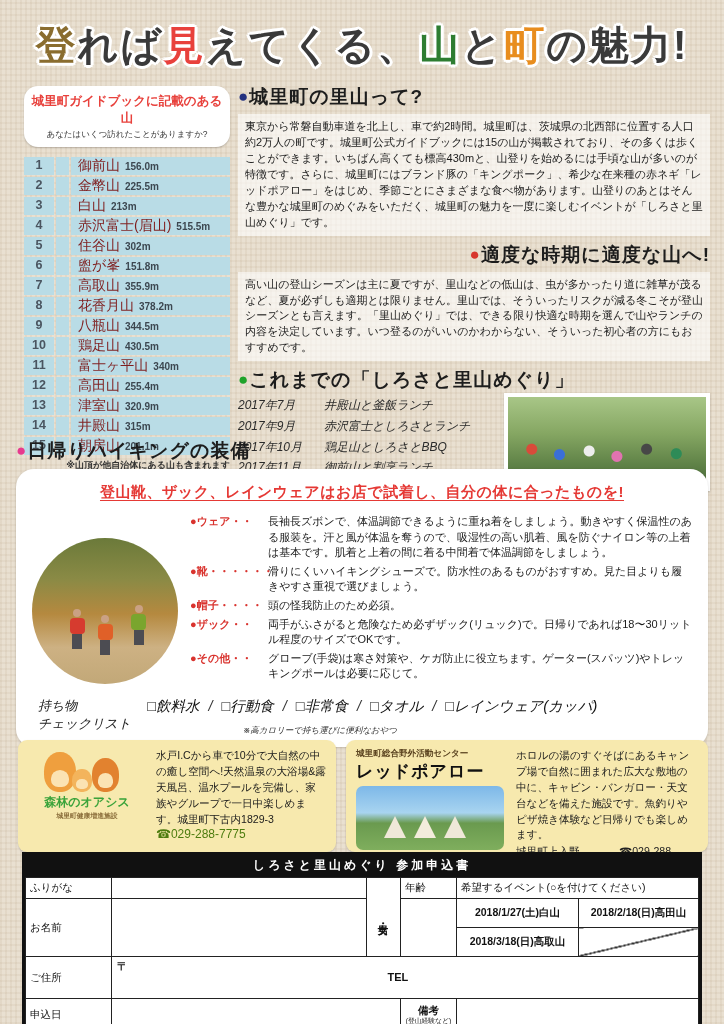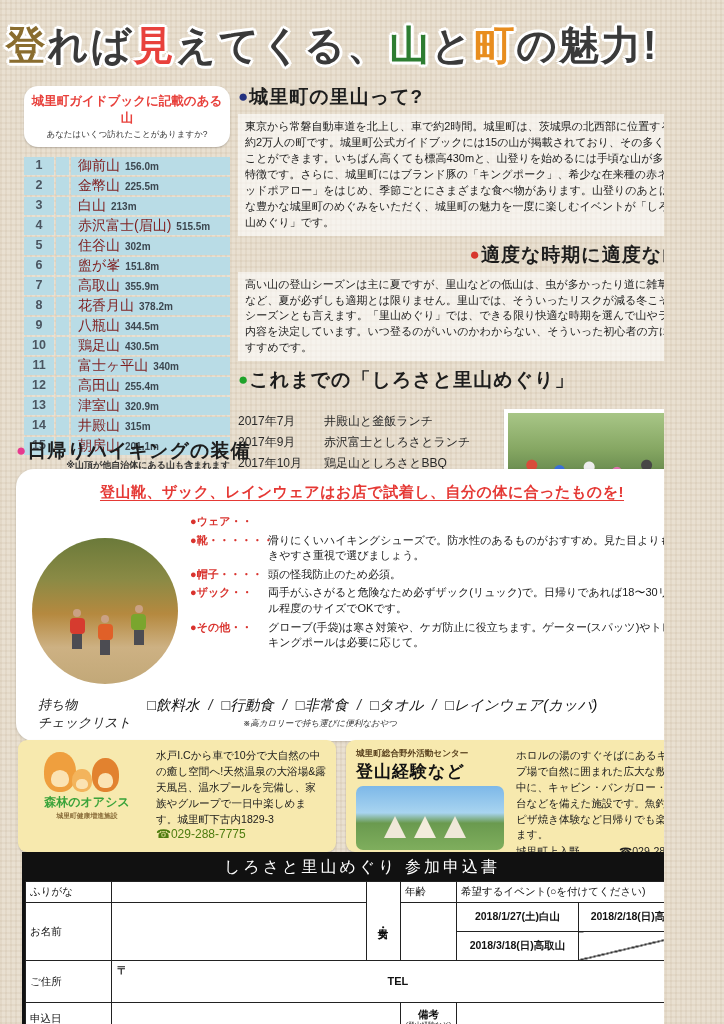--- a/index.html
+++ b/index.html
@@ -5,21 +5,21 @@
   * { margin:0; padding:0; box-sizing:border-box; }
   html,body { width:724px; height:1024px; overflow:hidden; }
   body {
     font-family:"Liberation Sans","DejaVu Sans",sans-serif;
     background-color:#e9e0d1;
     background-image:
       repeating-linear-gradient(90deg, rgba(150,118,78,.08) 0 2px, transparent 2px 5px),
       repeating-linear-gradient(0deg, rgba(150,118,78,.07) 0 2px, transparent 2px 6px);
     color:#222;
   }
-  .page { position:relative; width:664px; height:1024px; overflow:hidden; }
+  .page { position:relative; width:724px; height:1024px; overflow:hidden; }
 
   
   .title-wrap { position:absolute; top:18px; left:0; right:0; text-align:center; }
   #title-line { font-size:40px; font-weight:900; letter-spacing:2px; white-space:nowrap;
     text-shadow:-3px 0 #fff,3px 0 #fff,0 -3px #fff,0 3px #fff,-2px -2px #fff,2px -2px #fff,-2px 2px #fff,2px 2px #fff; }
 
   
   .sidebar { position:absolute; left:24px; top:86px; width:206px; }
   .bubble { background:#fff; border-radius:14px; padding:7px 6px 6px; text-align:center; position:relative;
     box-shadow:0 1px 2px rgba(0,0,0,.2); margin-bottom:10px; }
@@ -35,21 +35,21 @@
   .m-h { font-weight:bold; color:#3c4750; font-size:10px; white-space:nowrap; }
   .m-foot { font-size:9px; font-weight:bold; color:#333; text-align:right; margin-top:4px; }
 
   
   .col-right { position:absolute; left:238px; top:84px; width:472px; }
   .sec-h { font-size:19px; font-weight:bold; color:#1d1d1d; letter-spacing:1px; }
   .sec-h .sec-bullet { font-size:17px; vertical-align:1px; }
   .sec-right { text-align:right; }
   .para { background:rgba(255,255,255,.6); padding:5px 7px; font-size:11px; line-height:1.45;
     color:#1a1a1a; margin:4px 0 6px; }
-  .hist-flex { display:flex; gap:8px; align-items:flex-start; margin-top:16px; }
+  .hist-flex { display:flex; gap:8px; align-items:flex-start; margin-top:0;font-style:italic; }
   .ev-col { flex:1; padding-top:2px; }
   .ev { display:flex; font-size:12px; color:#2a2a2a; line-height:1.72; }
   .ev-date { width:86px; flex:none; }
   .photo-col { width:206px; flex:none; }
   .group-photo { width:206px; height:98px; border:4px solid #fff; box-shadow:0 1px 2px rgba(0,0,0,.2);
     background-image:
       radial-gradient(circle at 12% 58%, #d84b3a 0 5px, transparent 6px),
       radial-gradient(circle at 26% 64%, #3a6fd8 0 5px, transparent 6px),
       radial-gradient(circle at 41% 60%, #ededed 0 5px, transparent 6px),
       radial-gradient(circle at 55% 66%, #e173b0 0 5px, transparent 6px),
@@ -76,21 +76,21 @@
   .h3 { left:68%; bottom:27%; } .h3 .pack { background:#7aa52e; }
   #equip-list { flex:1; padding-top:2px; }
   .eq-item { display:flex; font-size:11px; line-height:1.42; margin-bottom:3px; }
   .eq-label { color:#d9332e; font-weight:bold; white-space:nowrap; min-width:78px; }
   .eq-text { color:#1a1a1a; }
   .check-row { display:flex; align-items:flex-start; gap:16px; margin-top:12px; padding-left:6px;font-style:italic; }
   .check-label { font-size:13px; color:#1a1a1a; line-height:1.35; flex:none; }
   .check-wrap { flex:1; }
   #check-items { font-size:14.5px; color:#111; display:flex; gap:9px; align-items:baseline; white-space:nowrap; }
   .chk-sep { color:#333; }
-  .chk-note { font-size:8.5px; color:#333; margin:3px 0 0 96px; }
+  .chk-note { font-size:8.5px; color:#333; margin:9px 0 0 96px; }
 
   
   .facilities { position:absolute; left:18px; top:740px; width:690px; display:flex; gap:10px; }
   .fac { background:#f7e9ae; border-radius:9px; padding:8px 10px; height:112px; display:flex; gap:10px;
     box-shadow:0 1px 2px rgba(0,0,0,.15); }
   .fac-left { width:318px; flex:none; }
   .fac-right { flex:1; }
   .logo-col { width:118px; flex:none; text-align:center; }
   .owl-art { position:relative; height:44px; }
   .owl { position:absolute; bottom:0; border-radius:48% 48% 44% 44%; }
@@ -109,21 +109,21 @@
   .fac-name-black { color:#111; font-size:17px; font-weight:bold; letter-spacing:1px; }
   .camp-photo { width:148px; height:64px; border-radius:7px; margin-top:3px; position:relative; overflow:hidden;
     background:linear-gradient(180deg,#7db8e8 0%,#a8d4f0 42%,#6a9a4f 58%,#7fae5d 100%); }
   .tent { position:absolute; bottom:12px; width:0; height:0;
     border-left:11px solid transparent; border-right:11px solid transparent; border-bottom:22px solid #efe8d8; }
   .t1{ left:28px; } .t2{ left:58px; border-bottom-color:#f3ecdc; } .t3{ left:88px; }
   .fac-addr-line { display:flex; gap:16px; font-size:10.6px; margin-top:2px; }
 
   
   .form-wrap { position:absolute; left:22px; top:852px; width:680px; border:3px solid #111; background:#fff; }
-  .form-title { background:#111; color:#fff; text-align:center; font-size:16px; font-weight:normal;
+  .form-title { background:#111; color:#fff; text-align:center; font-size:12px; font-weight:bold;
     letter-spacing:3px; padding:2px 0 3px; }
   table.form { width:100%; border-collapse:collapse; table-layout:fixed; }
   table.form td { border:1.5px solid #222; font-size:10.5px; color:#111; padding:1px 4px; vertical-align:middle; }
   .f-label { font-weight:normal; text-align:left; }
   .r1 td { height:21px; }
   .r2 td { height:29px; } .r3 td { height:29px; }
   .r4 td { height:42px; } .r5 td { height:32px; }
   .gender { writing-mode:vertical-rl; text-orientation:upright; font-weight:bold; font-size:11px;
     text-align:center; padding:0; }
   td.gender { vertical-align:middle; }
@@ -339,20 +339,21 @@
             </div>
           <div class="hiker h3">
               <div class="head"></div>
               <div class="pack"></div>
               <div class="legs"></div>
             </div>
         </div>
         <div id="equip-list">
             <div class="eq-item">
               <span class="eq-label">●ウェア・・</span>
+              <span class="eq-text">長袖長ズボンで、体温調節できるように重ね着をしましょう。動きやすく保温性のある服装を。汗と風が体温を奪うので、吸湿性の高い肌着、風を防ぐナイロン等の上着は基本です。肌着と上着の間に着る中間着で体温調節をしましょう。</span>
             </div>
             <div class="eq-item">
               <span class="eq-label">●靴・・・・・・</span>
               <span class="eq-text">滑りにくいハイキングシューズで。防水性のあるものがおすすめ。見た目よりも履きやすさ重視で選びましょう。</span>
             </div>
             <div class="eq-item">
               <span class="eq-label">●帽子・・・・</span>
               <span class="eq-text">頭の怪我防止のため必須。</span>
             </div>
             <div class="eq-item">
@@ -400,21 +401,21 @@
         <div class="fac-subtitle">城里町健康増進施設</div>
       </div>
       <div>
         <div class="fac-body">水戸I.Cから車で10分で大自然の中の癒し空間へ!天然温泉の大浴場&amp;露天風呂、温水プールを完備し、家族やグループで一日中楽しめます。城里町下古内1829-3</div>
         <div class="fac-tel">☎029-288-7775</div>
       </div>
     </div>
     <div class="fac fac-right">
       <div class="camp-col">
         <div class="fac-subtitle2">城里町総合野外活動センター</div>
-        <div class="fac-name-black">登山経験など</div>
+        <div class="fac-name-black">レッドポアロー</div>
         <div class="camp-photo">
           <span class="tent t1"></span>
           <span class="tent t2"></span>
           <span class="tent t3"></span>
         </div>
       </div>
       <div>
         <div class="fac-body">ホロルの湯のすぐそばにあるキャンプ場で自然に囲まれた広大な敷地の中に、キャビン・バンガロー・天文台などを備えた施設です。魚釣りやピザ焼き体験など日帰りでも楽しめます。</div>
         <div class="fac-addr-line">
           <span>城里町上入野4384</span>

